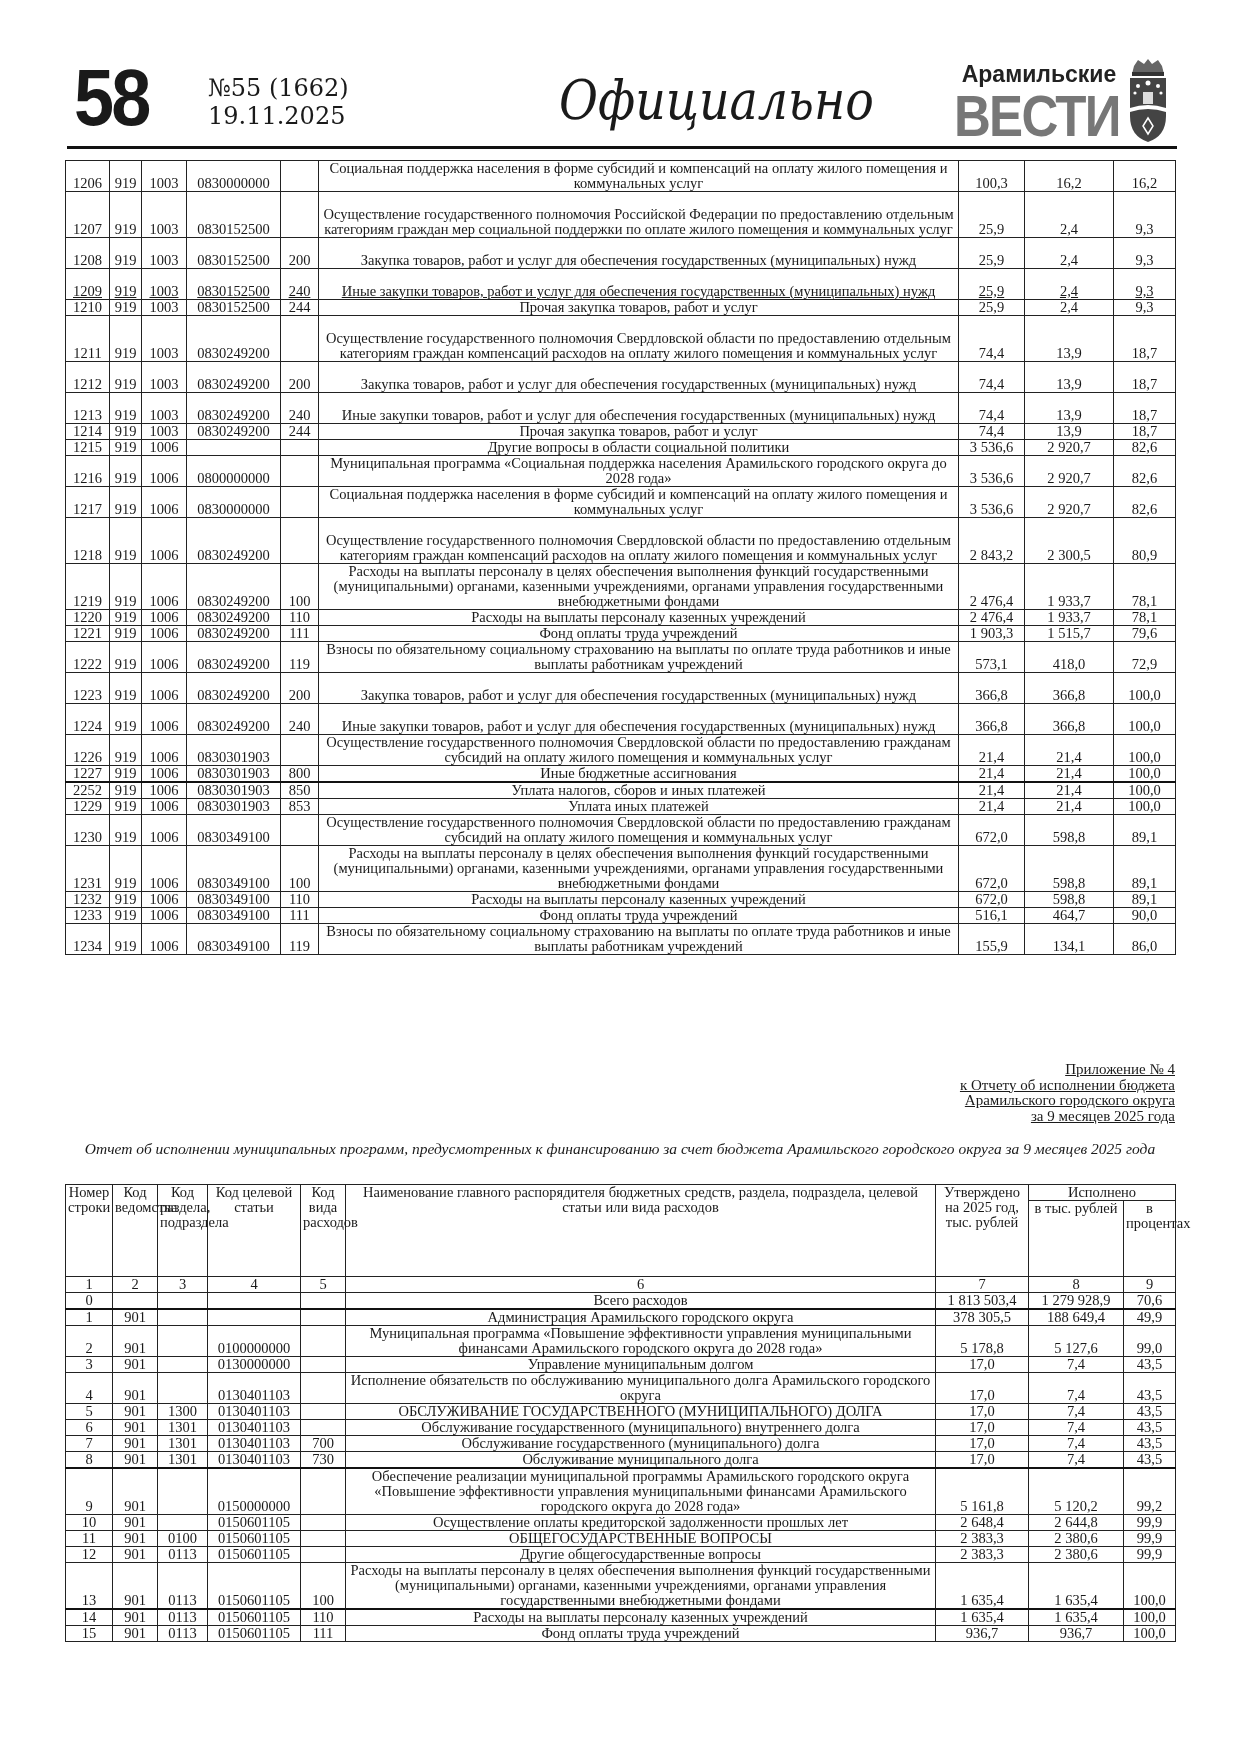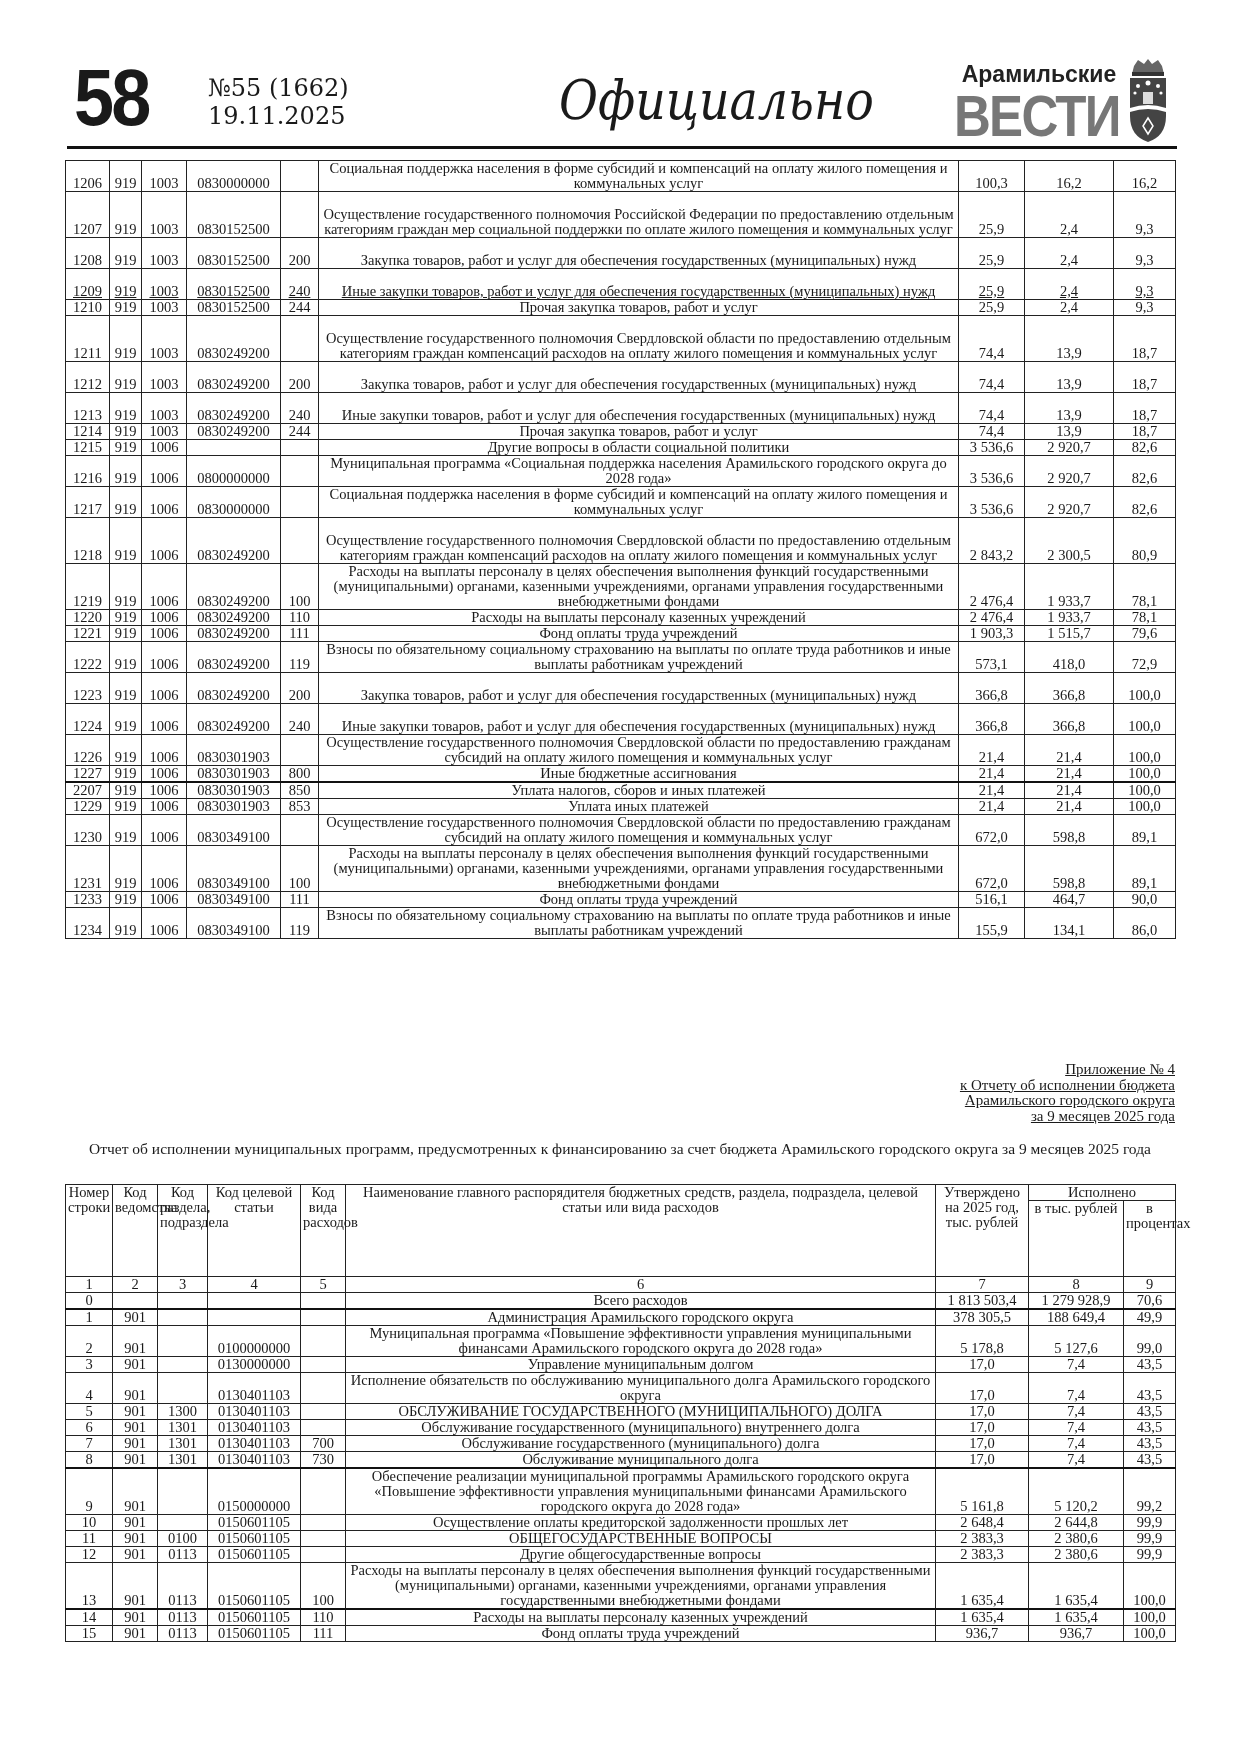--- a/index.html
+++ b/index.html
@@ -22,21 +22,21 @@
   table.grid td { border:1px solid #222; padding:0 3px; vertical-align:bottom; white-space:normal; overflow:hidden; }
   td.c { text-align:center; }
   td.desc { text-align:center; padding:0 4px; }
   td.num { text-align:center; }
   tr.thick td { border-top:2px solid #111; }
   .t1 { left:65px; top:160px; width:1110px; }
   .t2 { left:65px; top:1184px; width:1110px; font-size:14.5px;border-radius:6px; }
   .t2 th { border:1px solid #222; font-weight:normal; vertical-align:top; text-align:center; padding:0 2px; line-height:15px; }
 
   .appendix { position:absolute; right:66px; top:1062px; text-align:right; font-size:15px; line-height:15.5px;text-decoration:underline; }
-  .report-title { position:absolute; left:65px; top:1141px; width:1110px; text-align:center; font-size:15.5px; line-height:16px; }
+  .report-title { position:absolute; left:65px; top:1141px; width:1110px; text-align:center; font-size:15.5px; line-height:16px;font-style:italic; }
 </style>
 </head>
 <body>
 
 <div class="masthead">
   <div class="page-num">58</div>
   <div class="issue">
     <div>№55 (1662)</div>
     <div>19.11.2025</div>
   </div>
@@ -299,21 +299,21 @@
         <td class="c">919</td>
         <td class="c">1006</td>
         <td class="c">0830301903</td>
         <td class="c">800</td>
         <td class="desc">Иные бюджетные ассигнования</td>
         <td class="num">21,4</td>
         <td class="num">21,4</td>
         <td class="num">100,0</td>
       </tr>
       <tr class="thick" style="height: 16px;">
-        <td class="c">2207</td>
+        <td class="c">2252</td>
         <td class="c">919</td>
         <td class="c">1006</td>
         <td class="c">0830301903</td>
         <td class="c">850</td>
         <td class="desc">Уплата налогов, сборов и иных платежей</td>
         <td class="num">21,4</td>
         <td class="num">21,4</td>
         <td class="num">100,0</td>
       </tr>
       <tr style="height: 16px;">
@@ -338,20 +338,31 @@
         <td class="num">598,8</td>
         <td class="num">89,1</td>
       </tr>
       <tr style="height: 46px;">
         <td class="c">1231</td>
         <td class="c">919</td>
         <td class="c">1006</td>
         <td class="c">0830349100</td>
         <td class="c">100</td>
         <td class="desc">Расходы на выплаты персоналу в целях обеспечения выполнения функций государственными (муниципальными) органами, казенными учреждениями, органами управления государственными внебюджетными фондами</td>
+        <td class="num">672,0</td>
+        <td class="num">598,8</td>
+        <td class="num">89,1</td>
+      </tr>
+      <tr style="height: 16px;">
+        <td class="c">1232</td>
+        <td class="c">919</td>
+        <td class="c">1006</td>
+        <td class="c">0830349100</td>
+        <td class="c">110</td>
+        <td class="desc">Расходы на выплаты персоналу казенных учреждений</td>
         <td class="num">672,0</td>
         <td class="num">598,8</td>
         <td class="num">89,1</td>
       </tr>
       <tr style="height: 16px;">
         <td class="c">1233</td>
         <td class="c">919</td>
         <td class="c">1006</td>
         <td class="c">0830349100</td>
         <td class="c">111</td>

